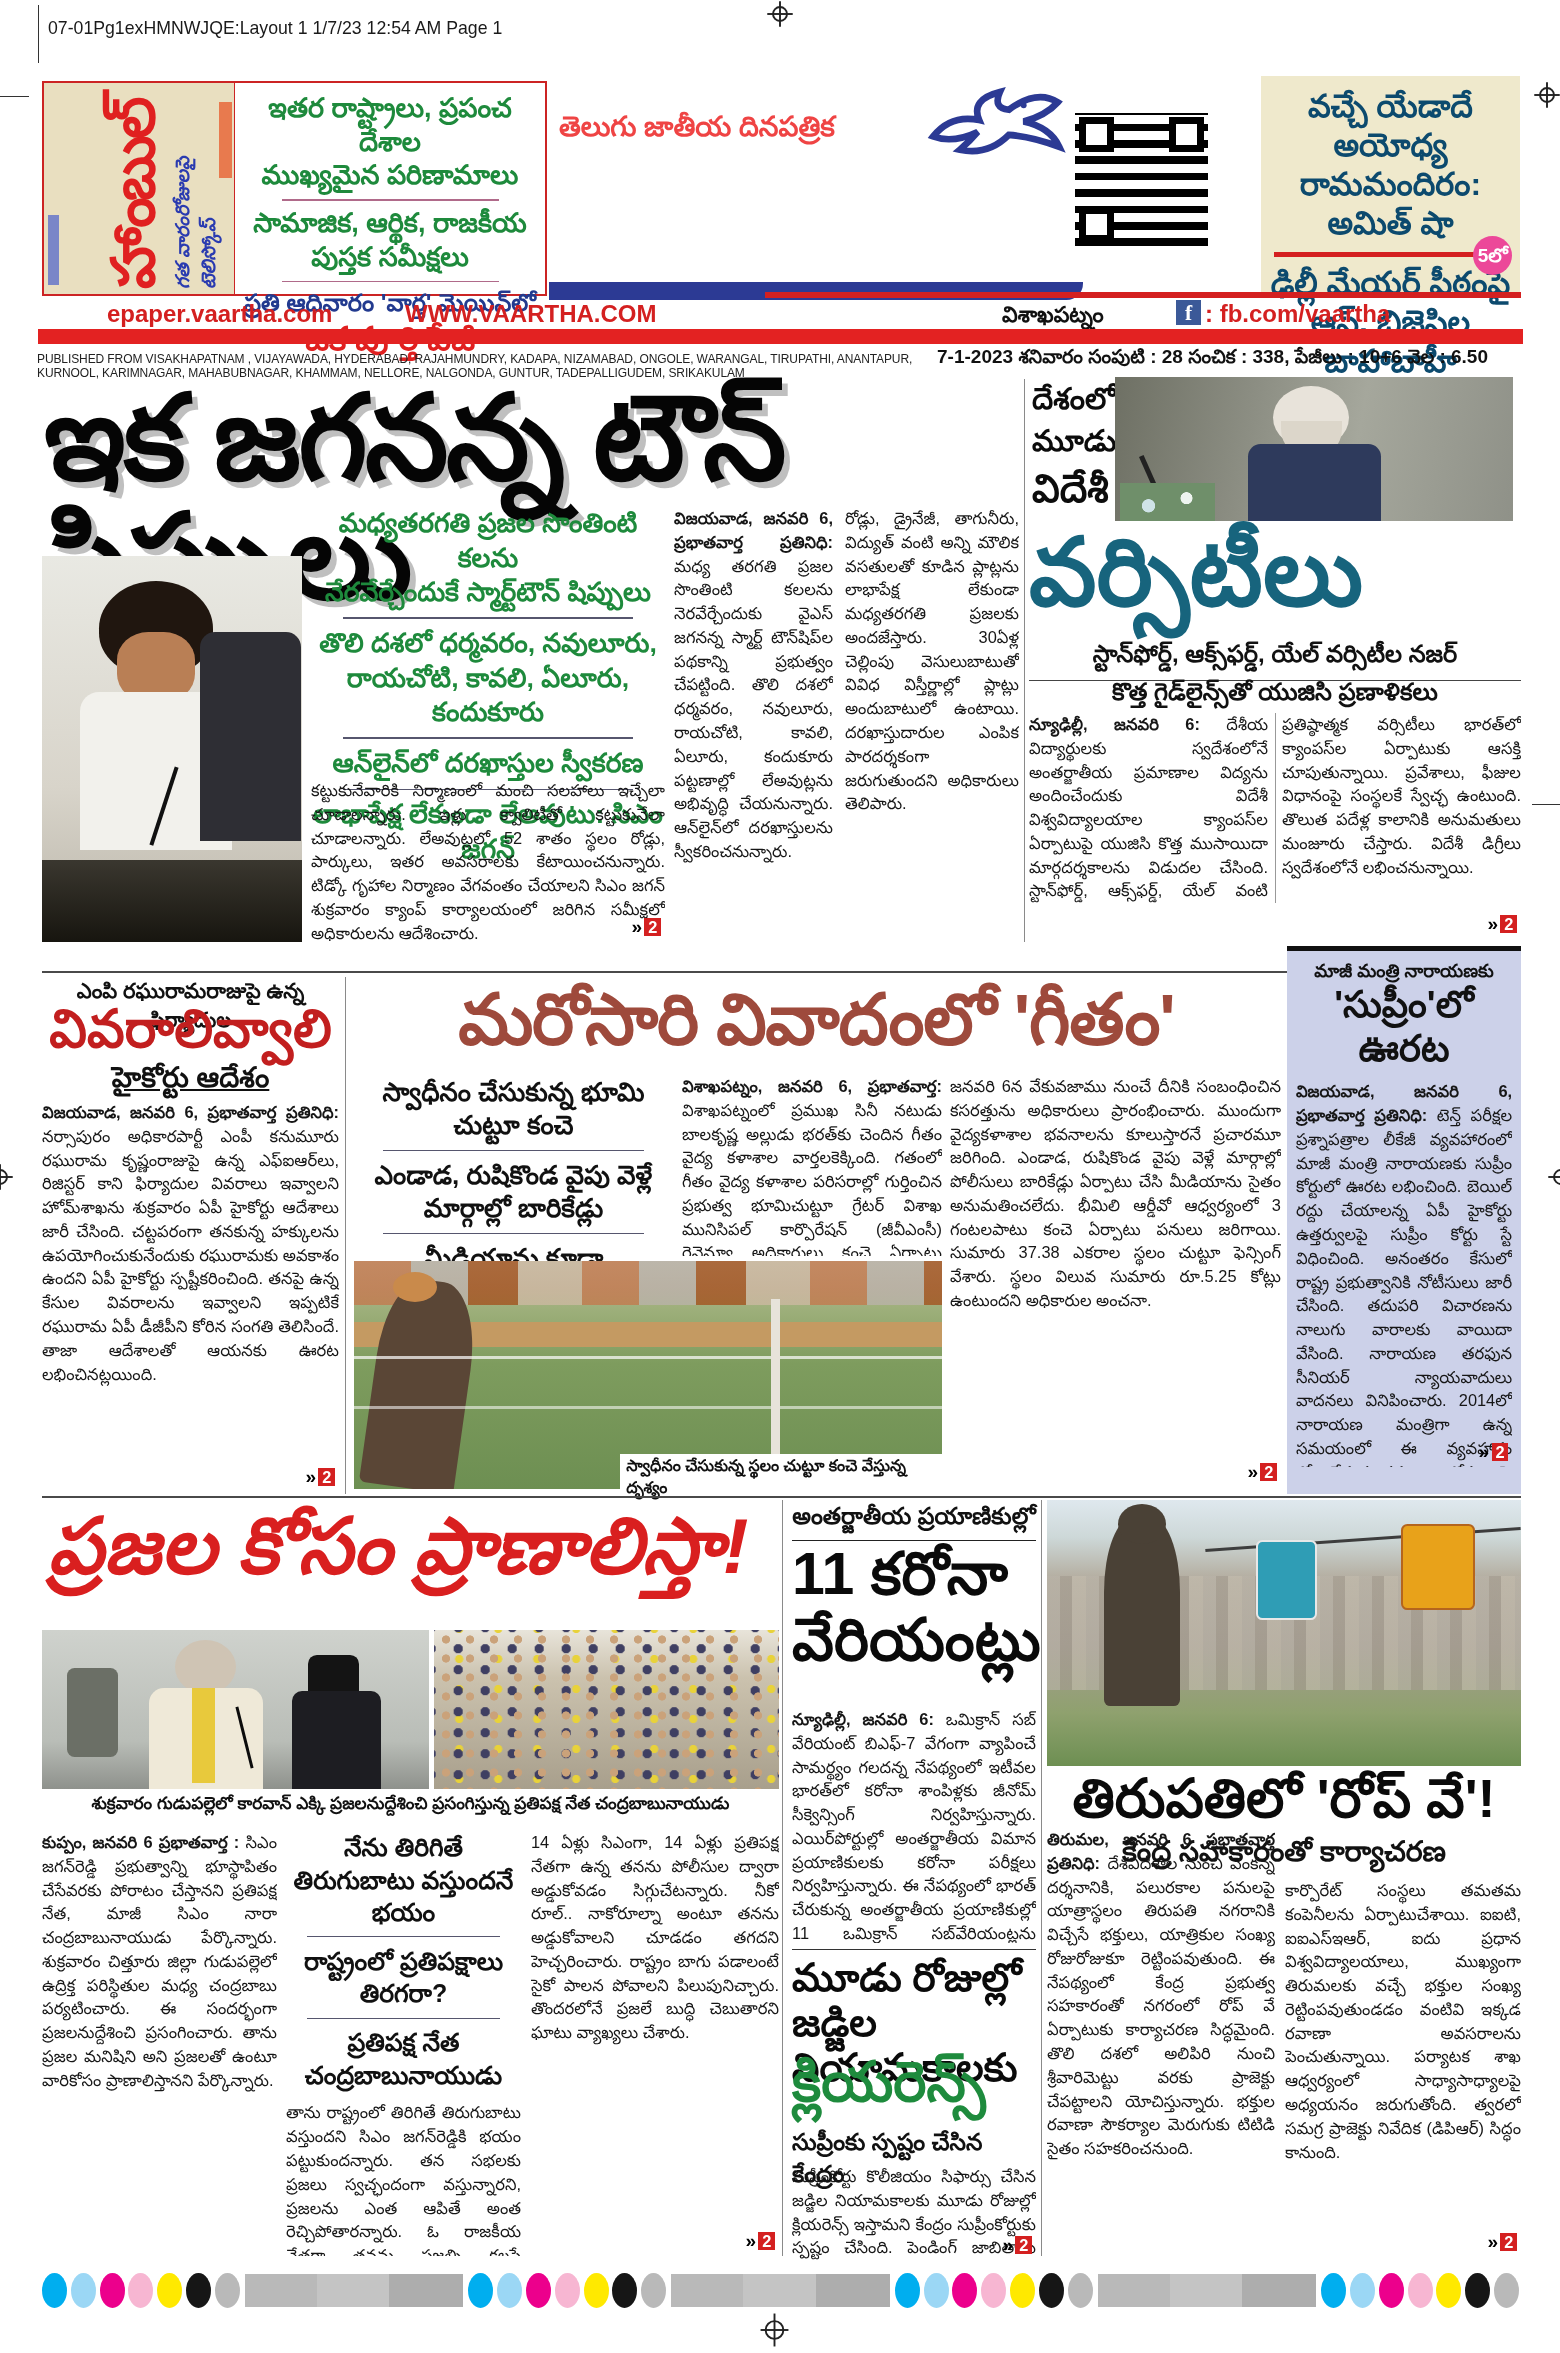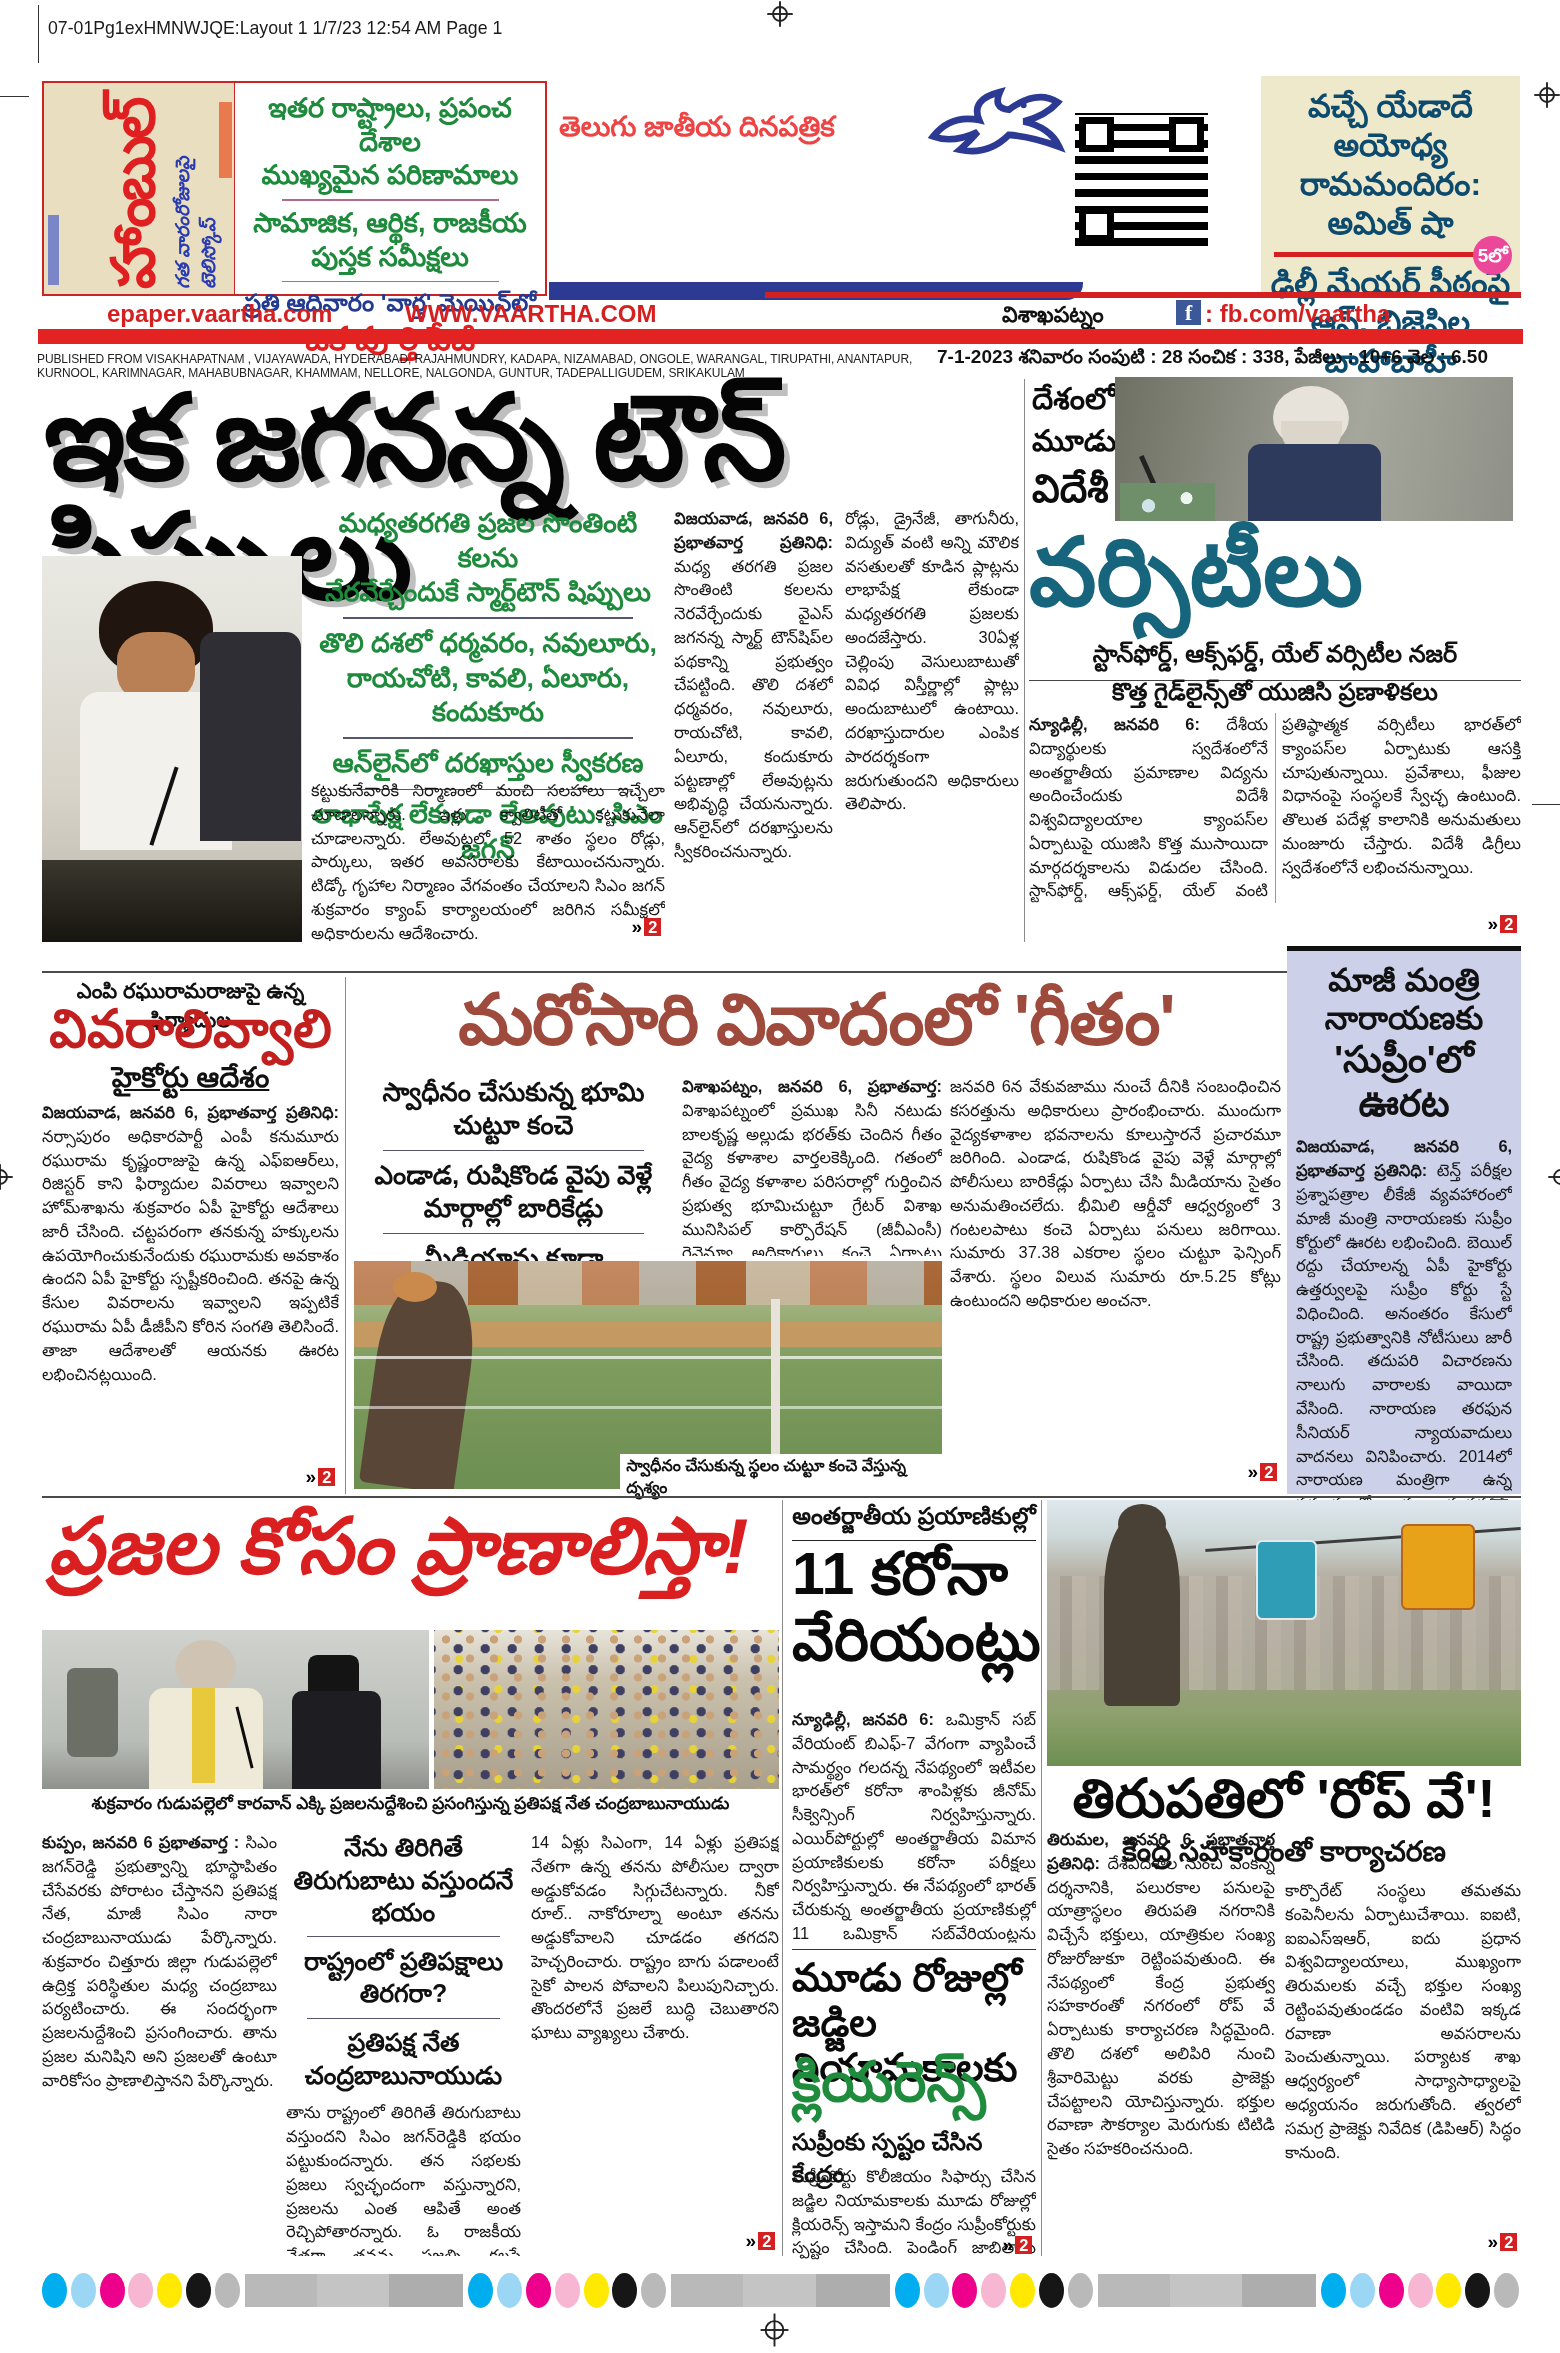--- a/index.html
+++ b/index.html
@@ -77,21 +77,21 @@
   #git-hl{left:352px;top:981px;width:929px;font-size:71px;font-weight:900;color:#9e4a3c;text-align:center;line-height:1.1;letter-spacing:-1.3px;}
   #git-subs{left:354px;top:1076px;width:319px;text-align:center;}
   .git-sub{font-size:26px;font-weight:bold;line-height:1.28;}
   #git-b1{left:682px;top:1075px;width:260px;height:181px;}
   #git-b2{left:950px;top:1075px;width:331px;height:412px;}
   #fence-photo{left:354px;top:1261px;width:588px;height:228px;
      background:linear-gradient(180deg,#c8c2b2 0%,#b8aa92 12%,#9fb07c 20%,#7e9c5e 45%,#6d8f52 100%);}
   #git-cap{left:620px;top:1454px;width:321px;}
   #nar-box{left:1287px;top:946px;width:234px;height:548px;background:#ccd1e9;border-top:5.7px solid #111;
            padding:10px 8.9px;box-sizing:border-box;}
-  #nar-h1{font-size:32px;font-weight:900;text-align:center;line-height:1.2;}
+  #nar-h1{font-size:18px;font-weight:900;text-align:center;line-height:1.2;}
   #nar-h2{font-size:37px;font-weight:900;text-align:center;line-height:1.2;margin-bottom:8.9px;}
   
   #bot-rule{left:42px;top:1496px;width:1479px;height:1.9px;background:#4a4a4a;}
   #rally-hl{left:48px;top:1506px;width:730px;font-size:78px;font-weight:900;font-style:italic;color:#d91f1f;line-height:1.05;}
   #cbn-photo{left:42px;top:1630px;width:387px;height:159px;background:linear-gradient(180deg,#cfd2cd 0%,#b9bdb7 70%,#8e918c 100%);}
   #crowd-photo{left:434px;top:1630px;width:345px;height:159px;
      background:radial-gradient(circle,#caa27a 3.8px,transparent 4.4px) 0 0/24px 19px,
                 radial-gradient(circle,#3f3f62 4.4px,transparent 5px) 10.7px 8.2px/27px 21px,
                 radial-gradient(circle,#e8d23a 3.8px,transparent 4.4px) 5.7px 14px/39px 30px,
                 linear-gradient(180deg,#e8e4da 0%,#cbc2ae 30%,#a89f8c 100%);}

